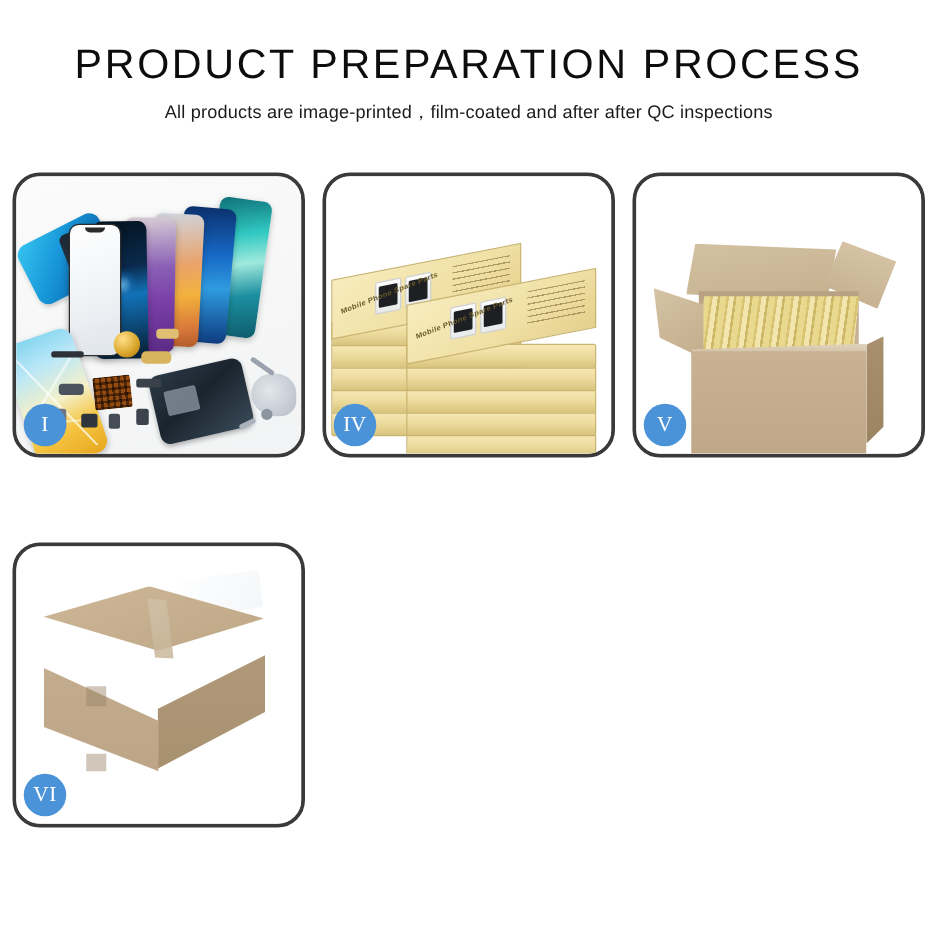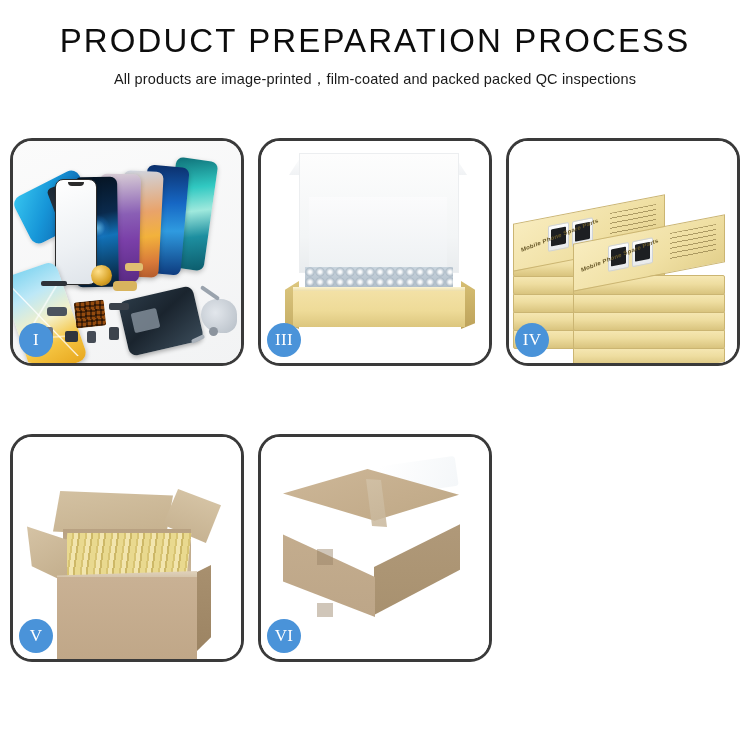--- a/index.html
+++ b/index.html
@@ -4,21 +4,21 @@
 <style>
   html,body{margin:0;padding:0;}
   body{
     width:750px;height:750px;background:#ffffff;
     font-family:"Liberation Sans", sans-serif;
     overflow:hidden;
   }
   .page{position:relative;width:750px;height:750px;}
 
   
-  .header{text-align:center;padding-top:24px;}
+  .header{text-align:center;padding-top:34px;}
   .title{
     font-size:33px;font-weight:500;letter-spacing:2.1px;
     color:#0d0d0d;line-height:1.05;white-space:nowrap;
     font-family:"Liberation Sans", sans-serif;
   }
   .subtitle{
     margin-top:11px;font-size:14.5px;color:#1a1a1a;letter-spacing:.15px;
     white-space:nowrap;font-family:"Liberation Sans", sans-serif;
   }
 
@@ -314,21 +314,21 @@
     transform:rotate(-8deg);border-radius:3px;
   }
 </style>
 </head>
 <body>
 
 <div class="page">
 
   <div class="header">
     <div class="title">PRODUCT PREPARATION PROCESS</div>
-    <div class="subtitle">All products are image-printed，film-coated and packed packed QC inspections</div>
+    <div class="subtitle">All products are image-printed，film-coated and after after QC inspections</div>
   </div>
 
   <div class="grid">
 
     <div class="panel">
       <div class="scene p1">
         <div class="film"></div>
         <div class="ph ph-teal"></div>
         <div class="ph ph-blue"></div>
         <div class="ph ph-orange"></div>
@@ -350,33 +350,20 @@
         <div class="smallpart sp8"></div>
         <div class="smallpart sp9"></div>
         <div class="smallpart sp10"></div>
         <div class="smallpart sp11"></div>
         <div class="smallpart sp12"></div>
       </div>
       <div class="badge">I</div>
     </div>
 
 
-    <div class="panel">
-      <div class="scene p3">
-        <div class="b3-lidfold"></div>
-        <div class="b3-lid"></div>
-        <div class="b3-foam"></div>
-        <div class="b3-wrap"></div>
-        <div class="b3-left"></div>
-        <div class="b3-right"></div>
-        <div class="b3-rim"></div>
-        <div class="b3-front"></div>
-      </div>
-      <div class="badge">III</div>
-    </div>
 
     <div class="panel">
       <div class="scene p4">
         <div class="stack">
 
           <div class="sbox sboxA" style="top:188px;"></div>
           <div class="sbox sboxA" style="top:170px;"></div>
           <div class="sbox sboxA" style="top:152px;"></div>
           <div class="sbox sboxA" style="top:134px;"></div>
           <div class="sbox sboxA" style="top:116px;"></div>

